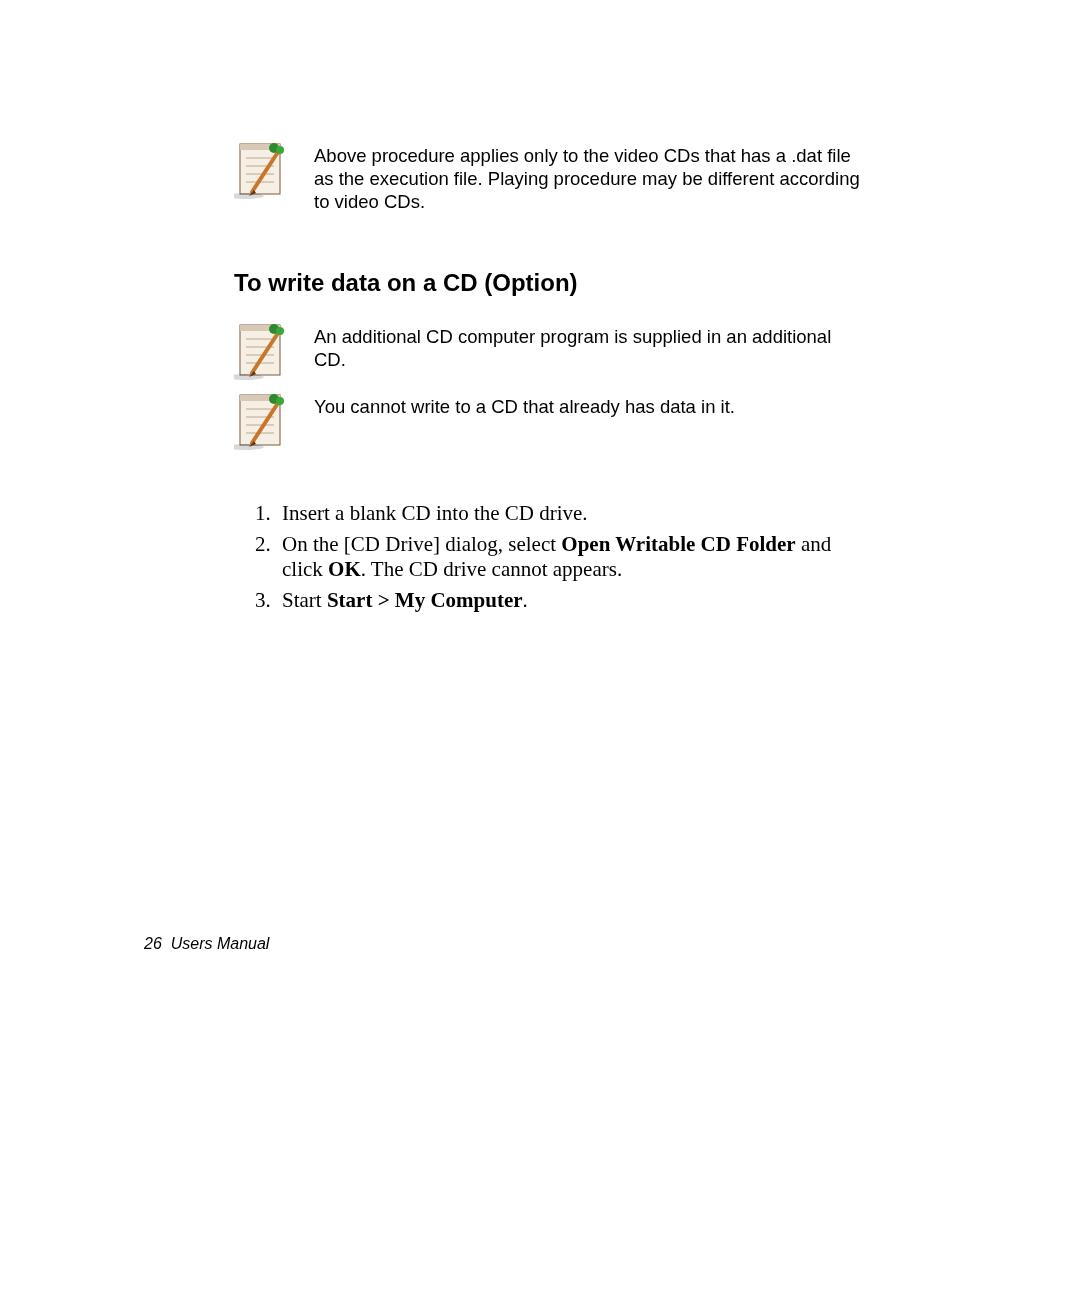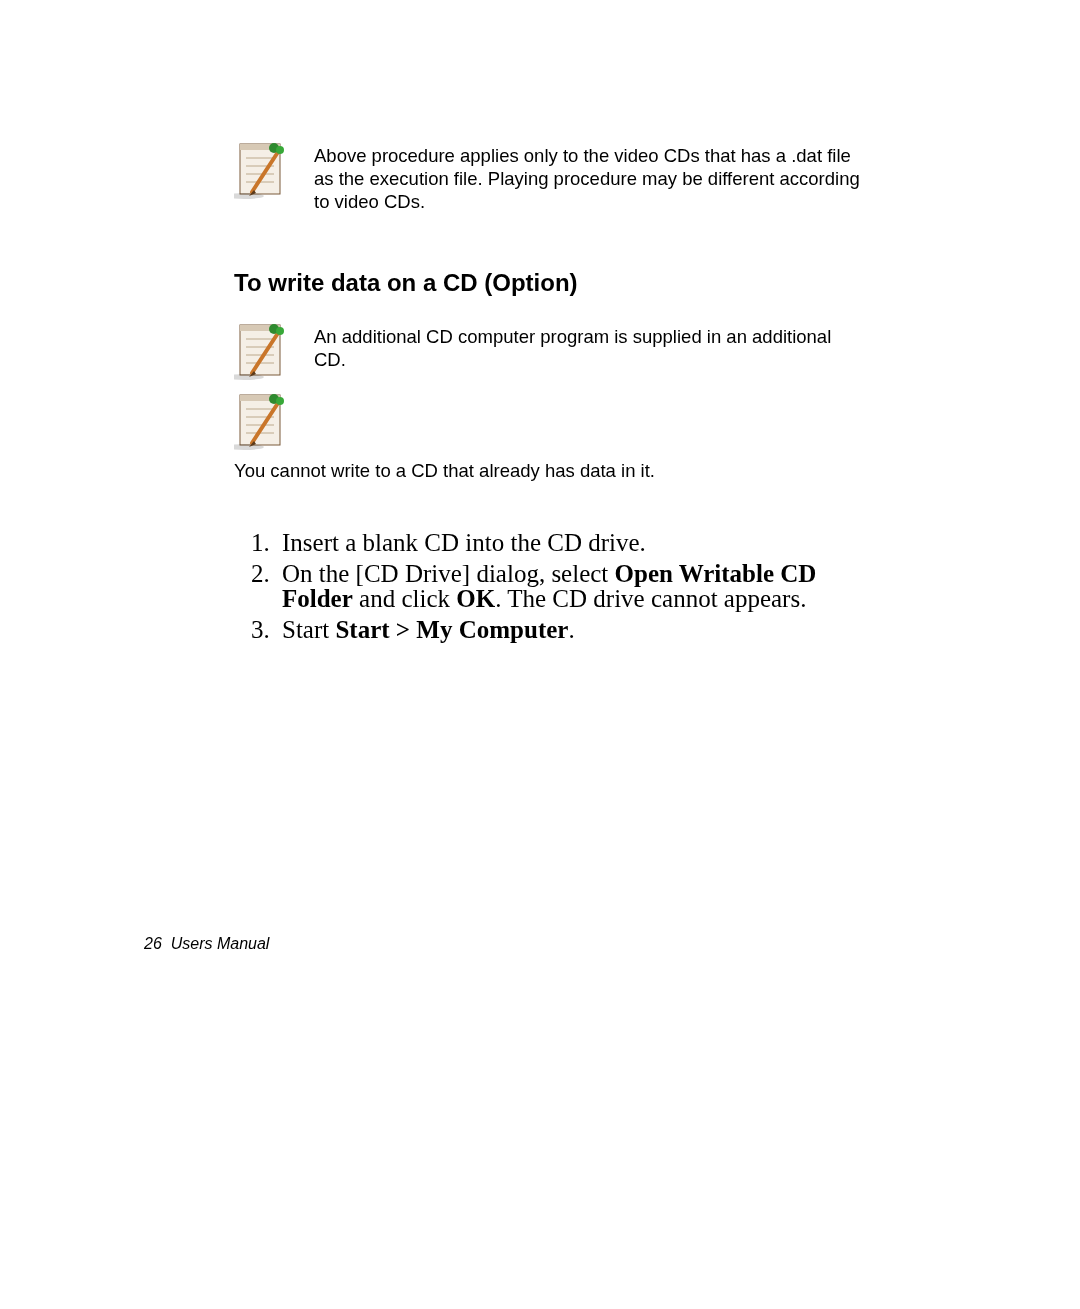--- a/index.html
+++ b/index.html
@@ -44,24 +44,24 @@
   .body-serif{
     font-family:"Times New Roman",Times,serif;
     font-size:21px;
     line-height:25px;
     margin:0 0 18px 0;
   }
   .notes-stack{
     margin-top:22px;
   }
   .notes-stack .note-row{margin-bottom:6px;}
-  .notes-stack .note-row:last-child{margin-bottom:0;flex-direction:column;}
+  .notes-stack .note-row:last-child{margin-bottom:0;}
   ol.steps{
     font-family:"Times New Roman",Times,serif;
-    font-size:25px;
+    font-size:21px;
     line-height:25px;
     margin:48px 0 0 0;
     padding-left:42px;
   }
   ol.steps li{
     padding-left:6px;
     margin-bottom:6px;
   }
   .b{font-weight:bold;}
   .footer{

